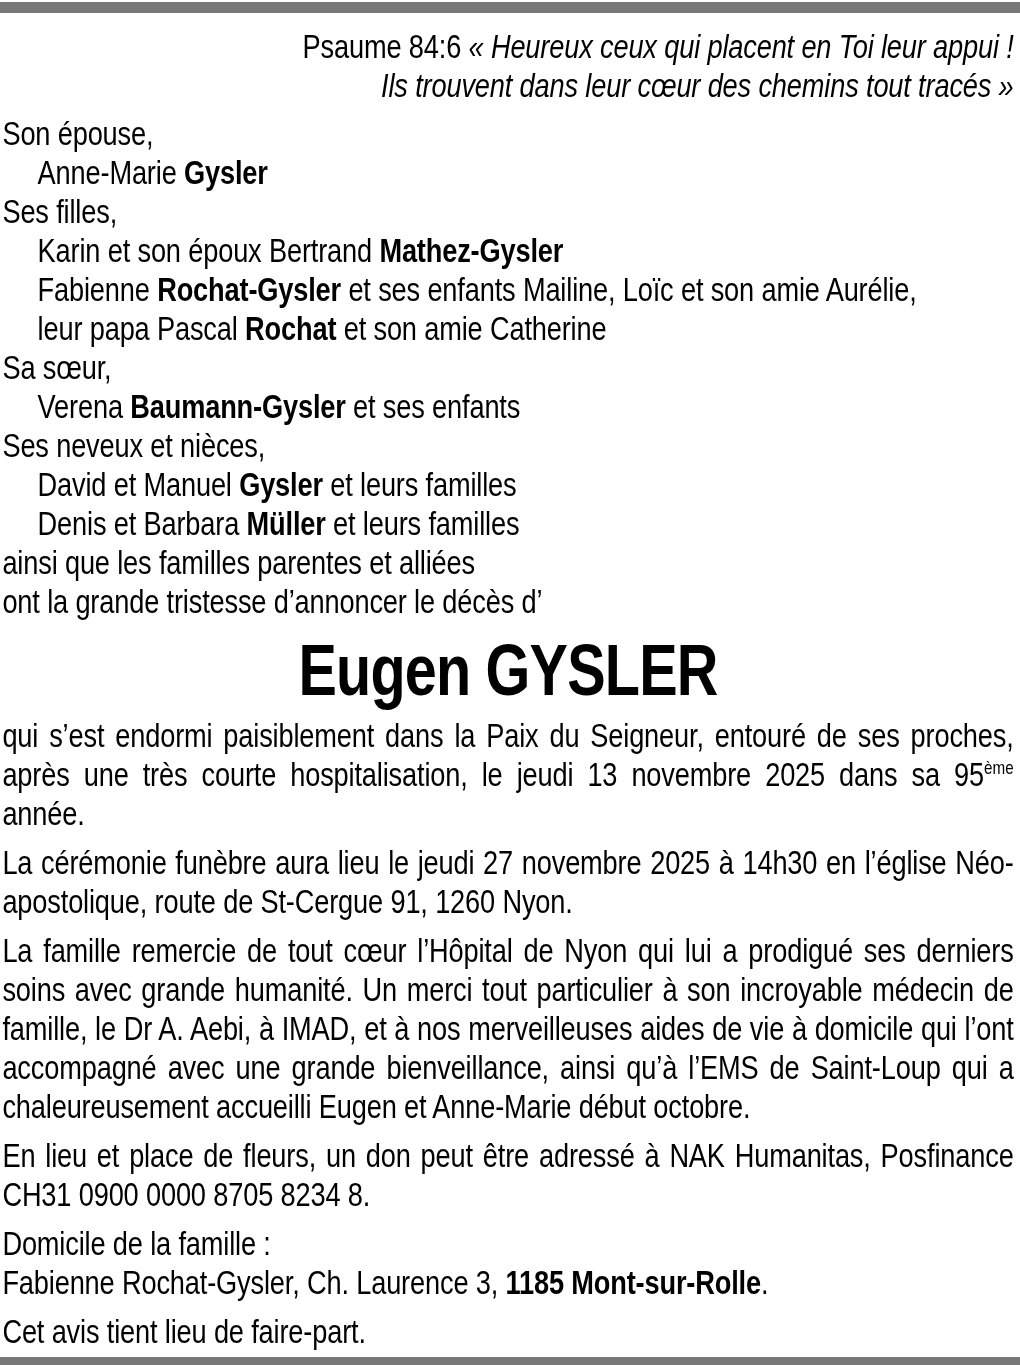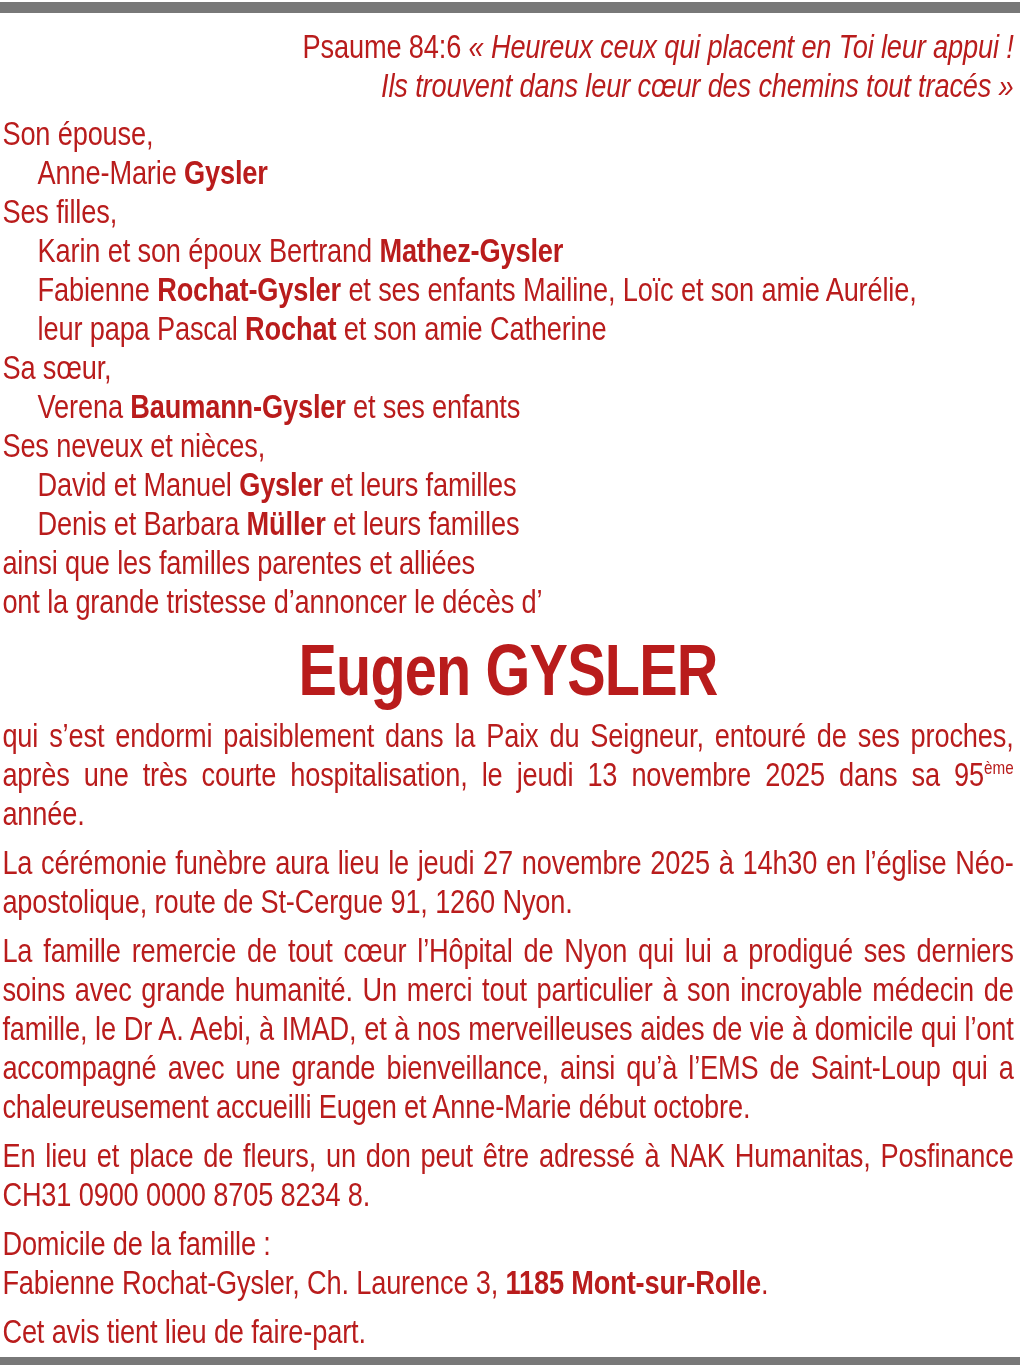--- a/index.html
+++ b/index.html
@@ -64,21 +64,21 @@
   .para sup {
     font-size: 56%;
     line-height: 0;
     vertical-align: super;
     letter-spacing: 0;
   }
 </style>
 </head>
 <body>
 
-<div class="sheet" style="background: rgb(255, 255, 255); color: #b91c1c;">
+<div class="sheet" style="background: rgb(255, 255, 255); color: #000000;">
   <div class="bar top" style="background: rgb(120, 120, 120);"></div>
 
   <div class="condense">
 
     <div class="psalm">
       <div><span>Psaume 84:6</span><span> </span><span class="quote">« Heureux ceux qui placent en Toi leur appui !</span></div>
       <div><span class="quote">Ils trouvent dans leur cœur des chemins tout tracés »</span></div>
     </div>
 
     <div id="family-list">

